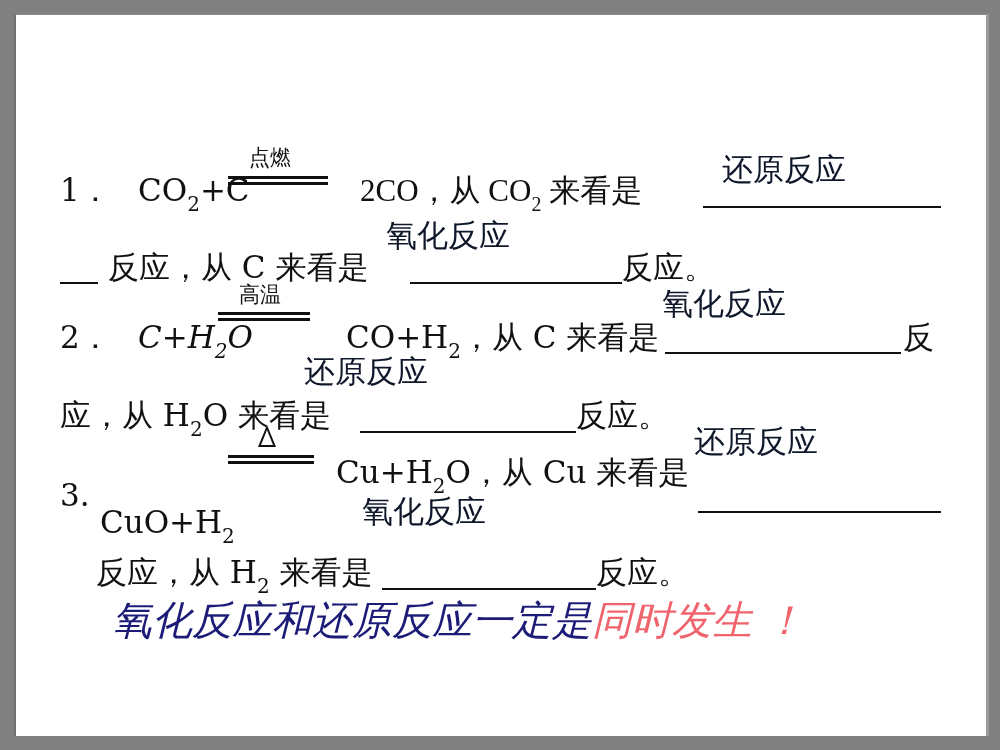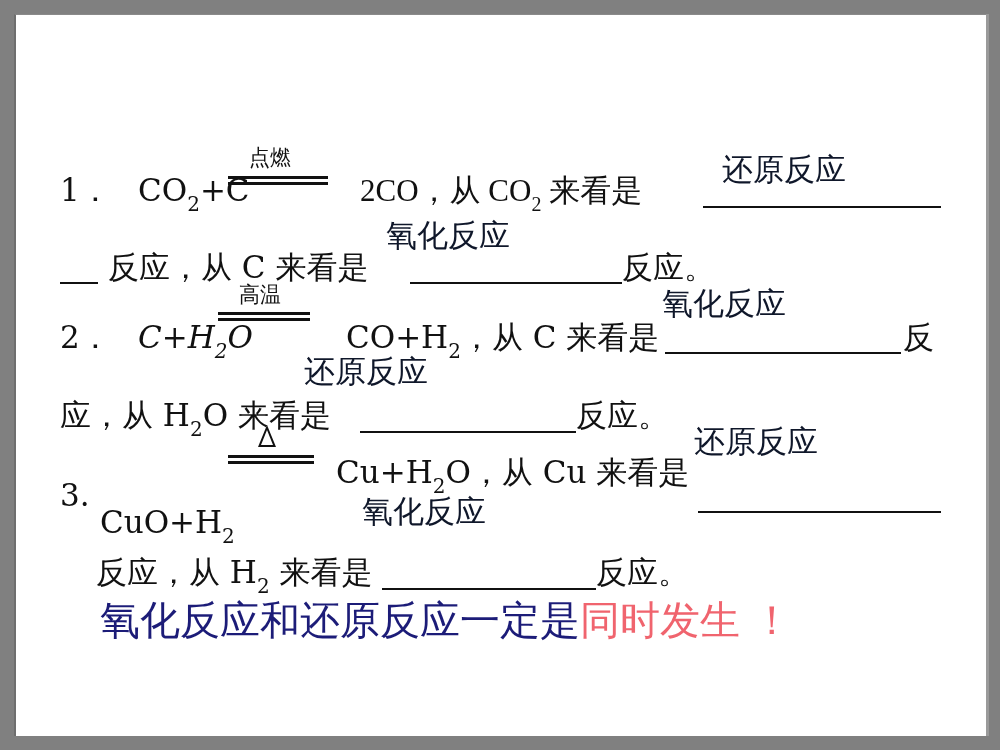--- a/index.html
+++ b/index.html
@@ -111,13 +111,13 @@
 <div class="t" style="left:100px; top:480px;margin-top:27px;"><span>CuO+H</span><sub>2</sub></div>
 <div class="t" style="left:336px; top:457px;"><span>Cu+H</span><sub>2</sub><span>O，从 Cu 来看是</span></div>
 <div class="blank" style="left:698px; top:511px; width:243px;"></div>
 <div class="ans" style="left:694px; top:428px;">还原反应</div>
 <div class="ans" style="left:362px; top:498px;">氧化反应</div>
 
 <div class="t" style="left:60px; top:557px;margin-left:36px;"><span>反应，从 H</span><sub>2</sub><span> 来看是</span></div>
 <div class="blank" style="left:382px; top:588px; width:214px;"></div>
 <div class="t" style="left:596px; top:557px;">反应。</div>
 
-<div class="concl" style="left:100px; top:600px;"><span class="navy">氧化反应和还原反应一定是</span><span class="red">同时发生</span><span class="red" style="margin-left:12px;">！</span></div>
+<div class="concl" style="left:112px; top:600px;font-style:italic;"><span class="navy">氧化反应和还原反应一定是</span><span class="red">同时发生</span><span class="red" style="margin-left:12px;">！</span></div>
 
 </body></html>

